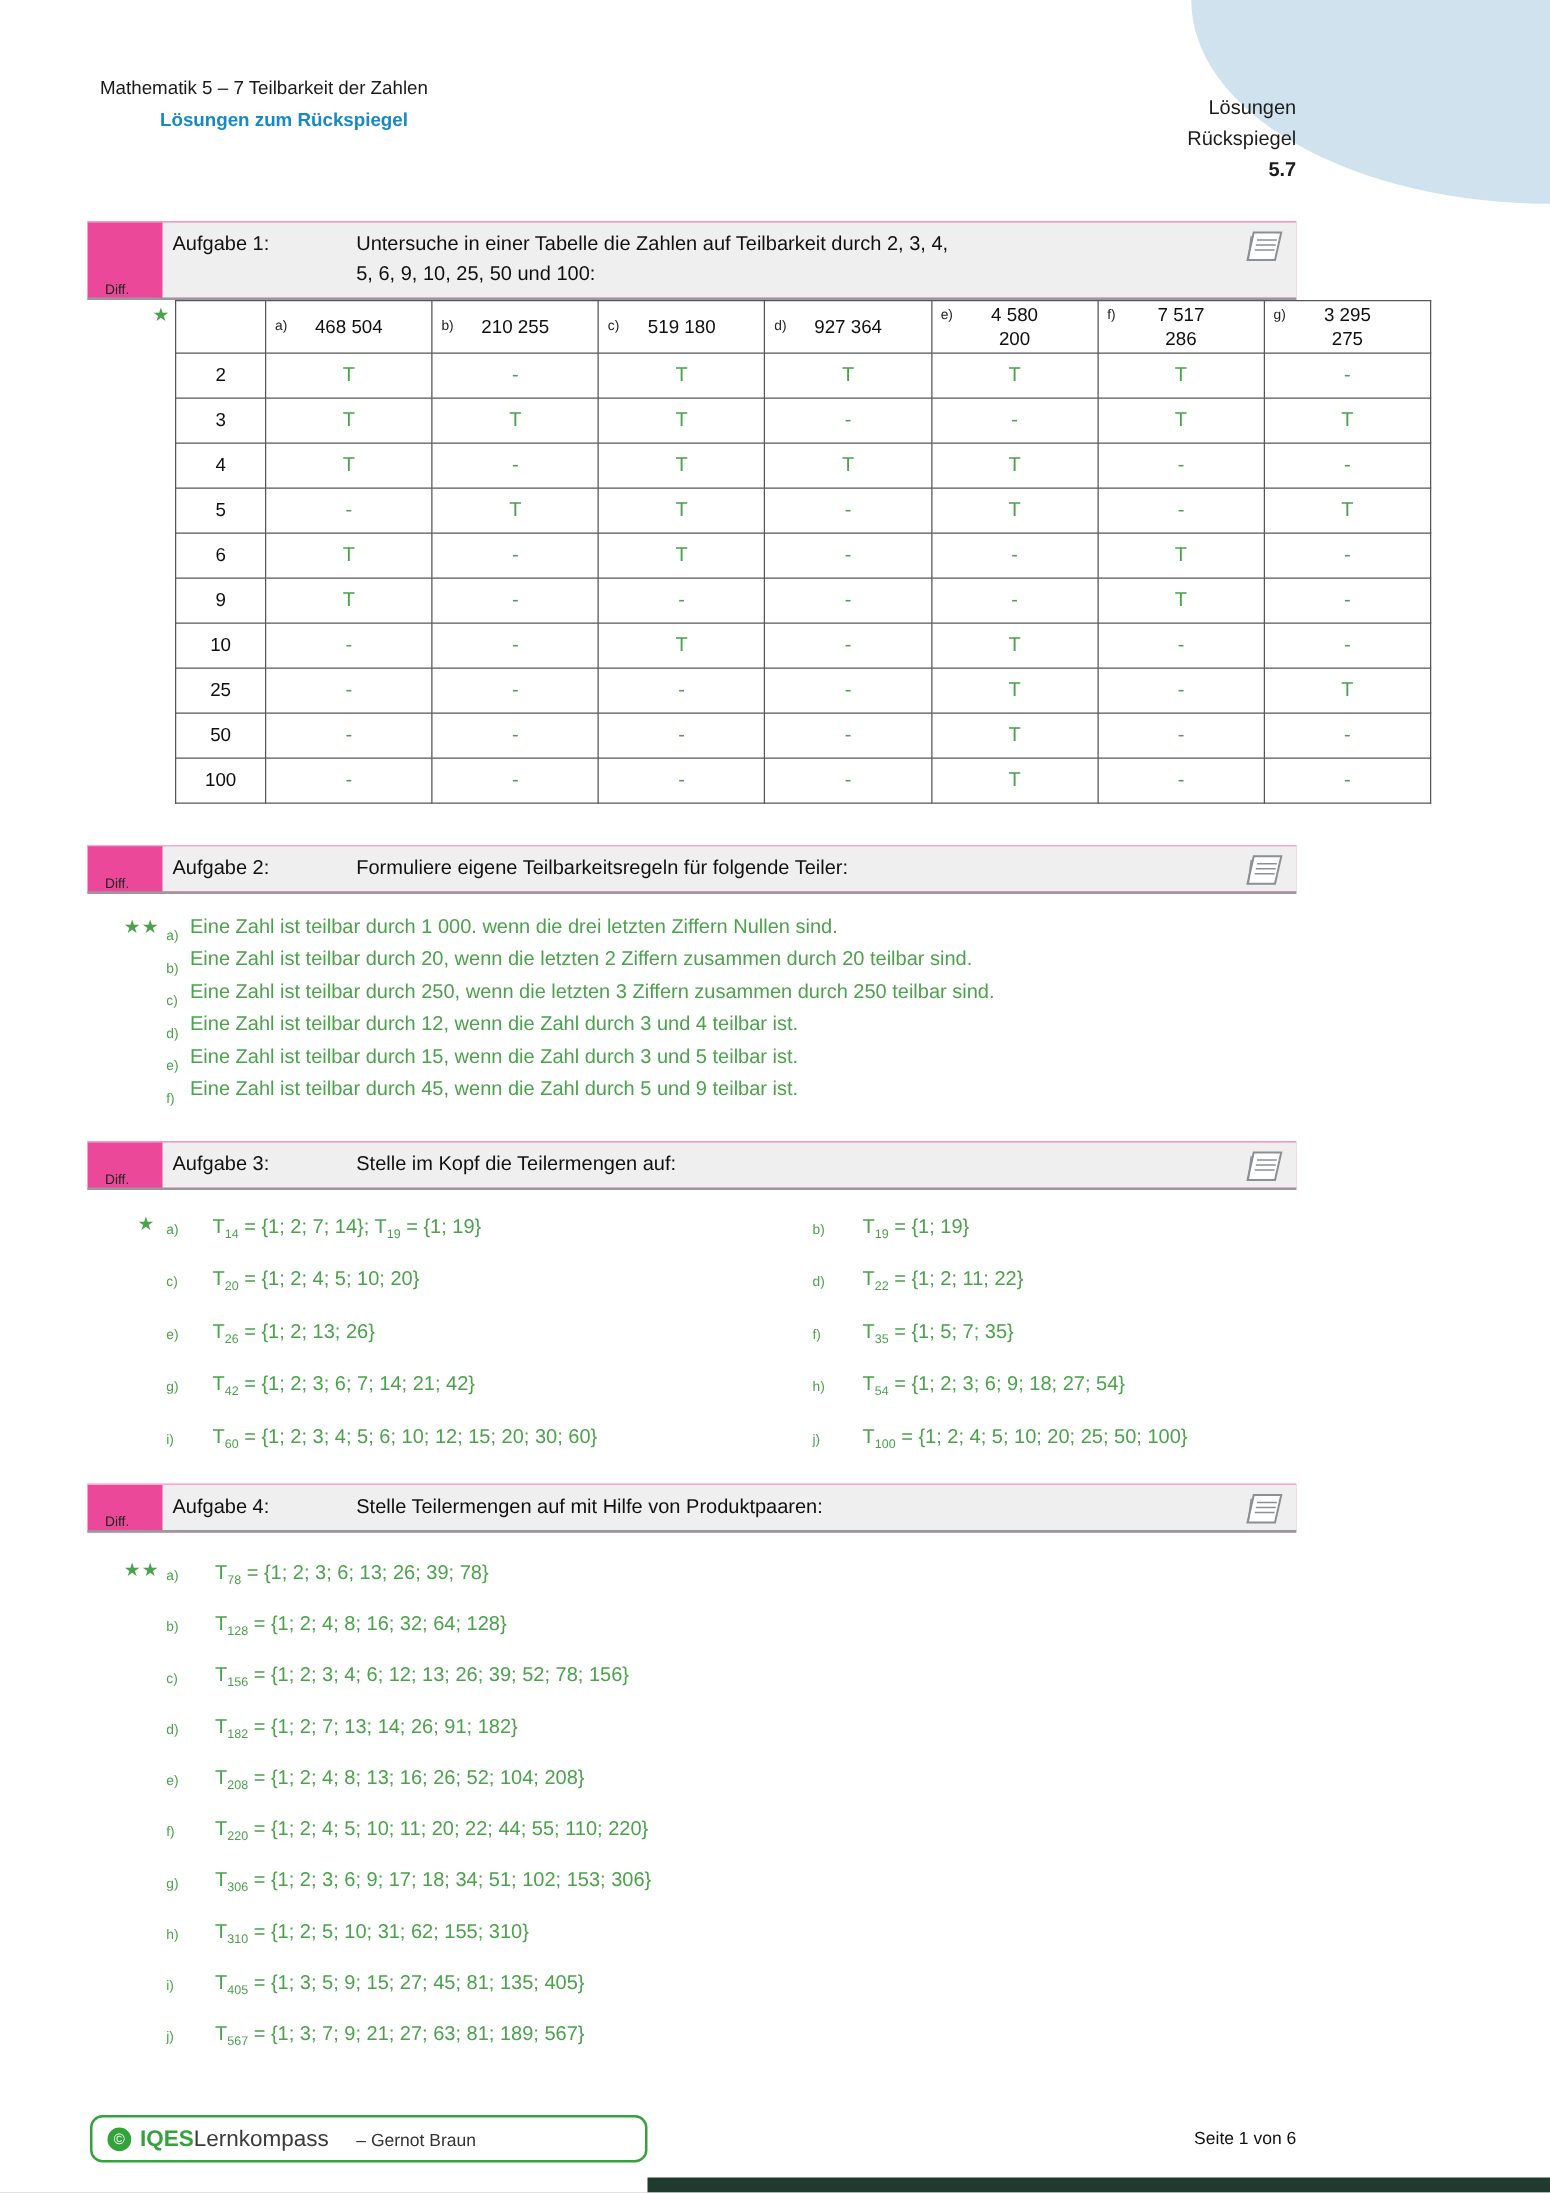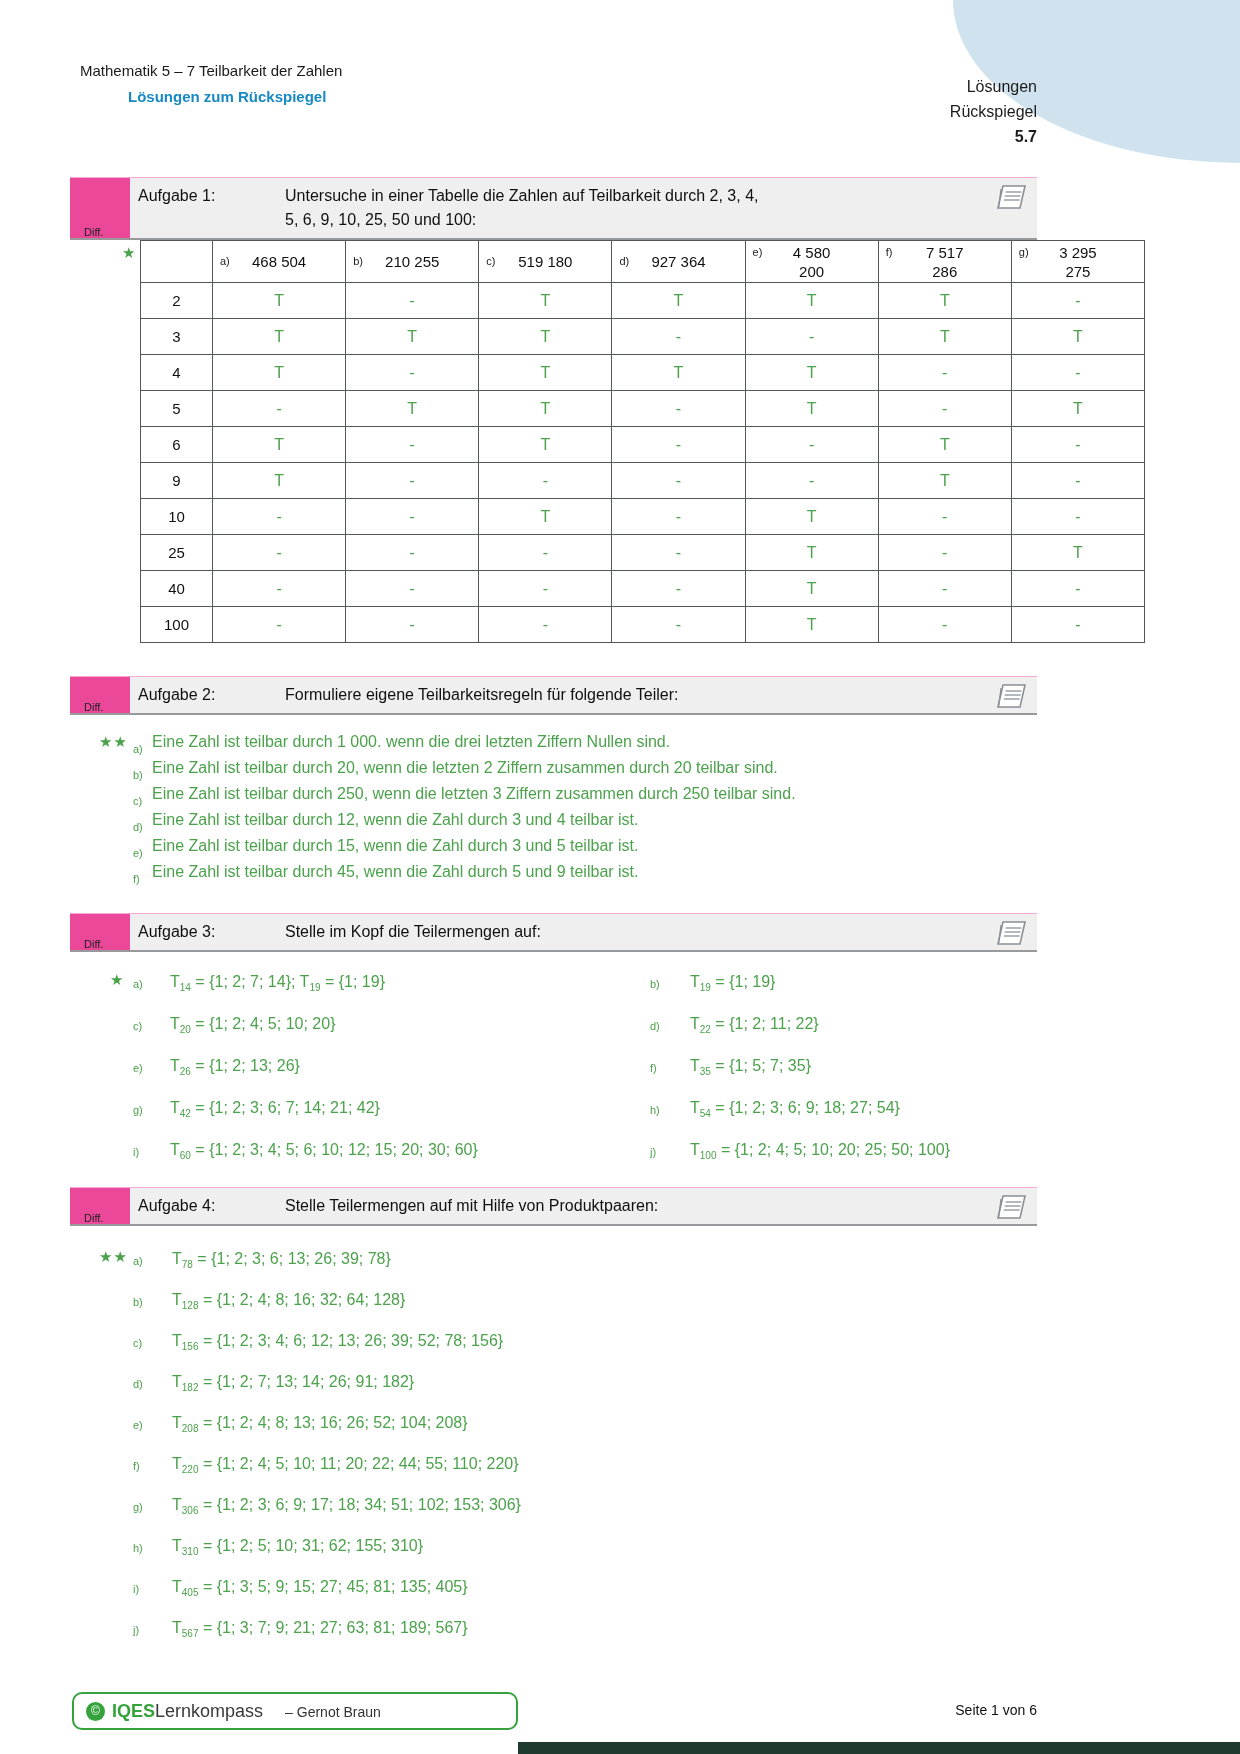--- a/index.html
+++ b/index.html
@@ -252,21 +252,21 @@
           <td class="divisor">25</td>
           <td class="mark">-</td>
           <td class="mark">-</td>
           <td class="mark">-</td>
           <td class="mark">-</td>
           <td class="mark">T</td>
           <td class="mark">-</td>
           <td class="mark">T</td>
         </tr>
         <tr>
-          <td class="divisor">40</td>
+          <td class="divisor">50</td>
           <td class="mark">-</td>
           <td class="mark">-</td>
           <td class="mark">-</td>
           <td class="mark">-</td>
           <td class="mark">T</td>
           <td class="mark">-</td>
           <td class="mark">-</td>
         </tr>
         <tr>
           <td class="divisor">100</td>

